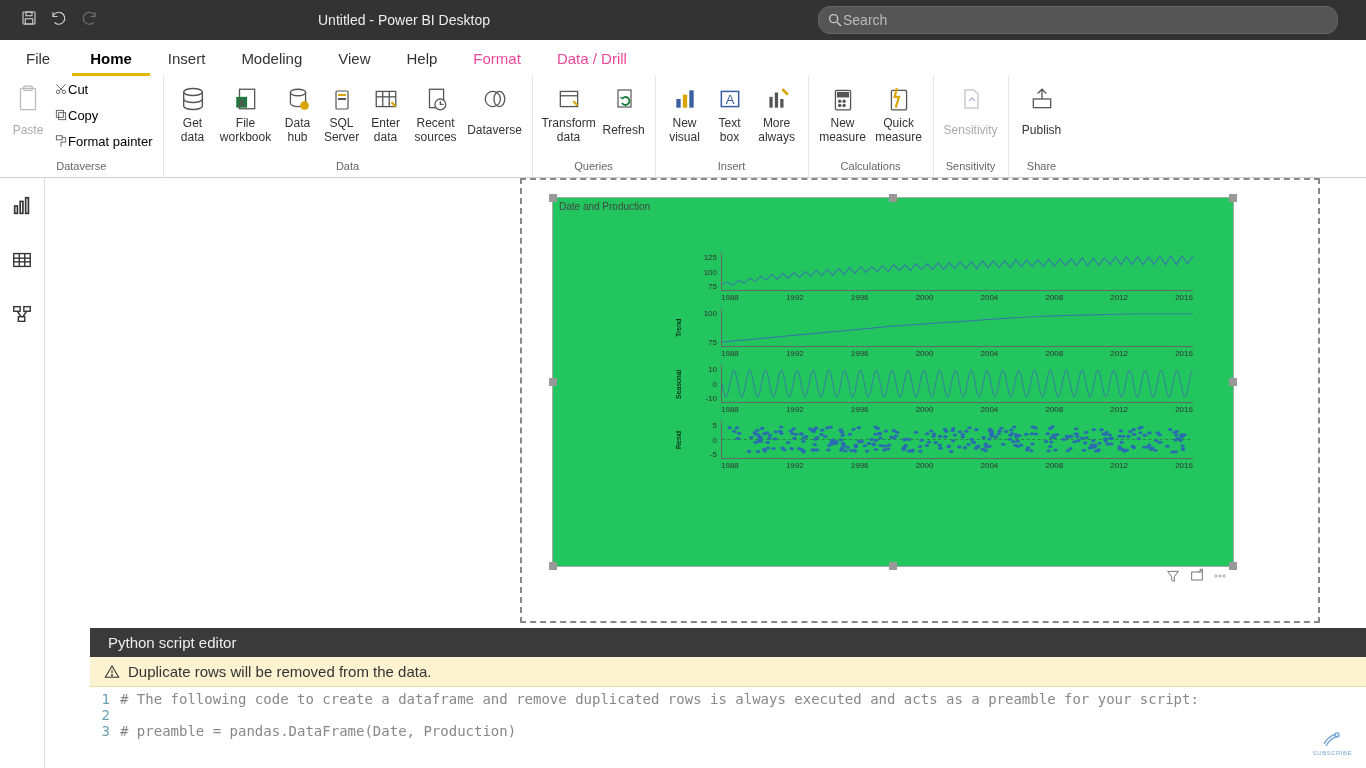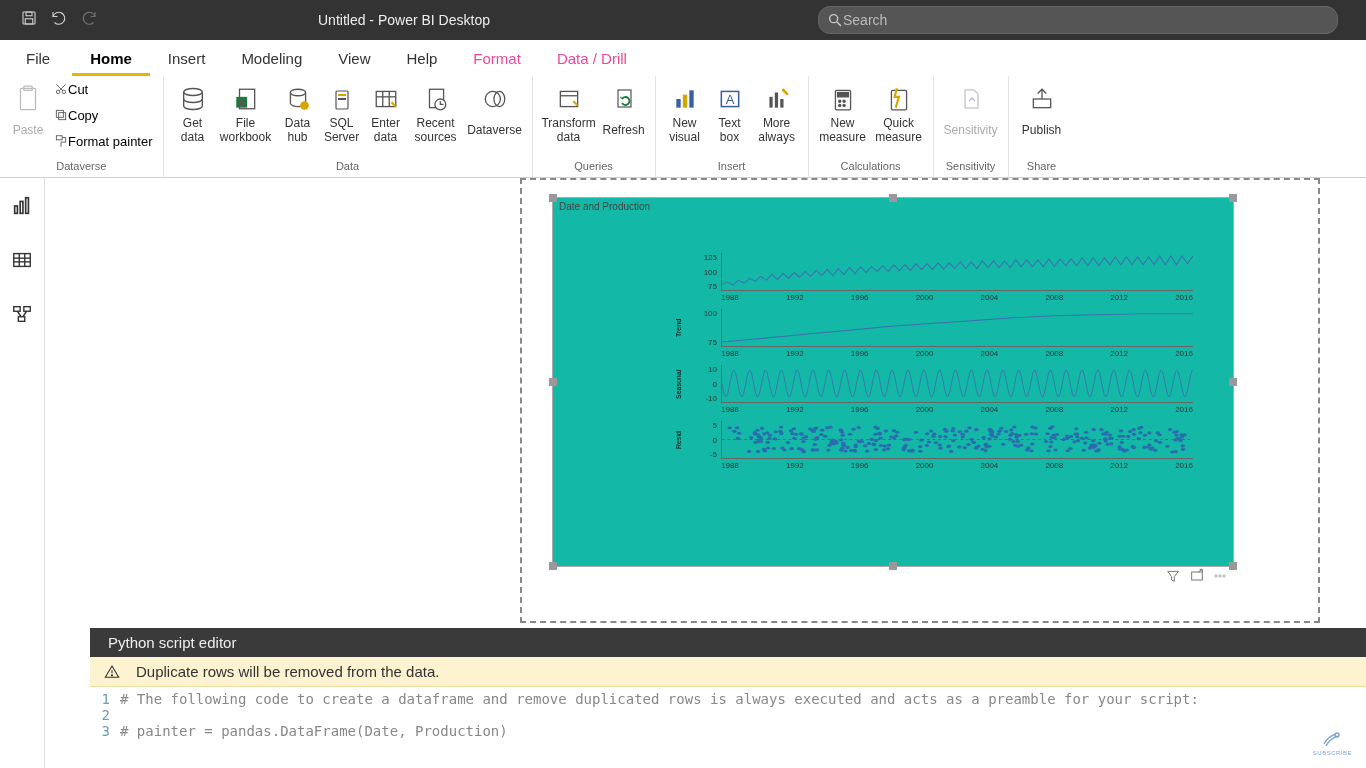--- a/index.html
+++ b/index.html
@@ -36,42 +36,42 @@
   
   
   .body-area { display: flex; height: calc(768px - 40px - 36px - 102px); }
   .left-rail { width: 45px; background: #fff; border-right: 1px solid #e0e0e0; display: flex; flex-direction: column; align-items: center; padding-top: 12px; gap: 22px; }
   .left-rail .ritem { width: 32px; height: 32px; display: flex; align-items: center; justify-content: center; cursor: pointer; }
   .left-rail svg { stroke: #333; fill: none; }
   
   
   .canvas-wrap { flex: 1; background: #fff; position: relative; overflow: hidden; }
   .canvas-page { position: absolute; left: 475px; top: 0px; width: 800px; height: 445px; border: 2px dashed #888; }
-  .visual { position: absolute; left: 30px; top: 17px; width: 682px; height: 370px; border: 1px solid #aaa; background: #14b8a6; }
+  .visual { position: absolute; left: 30px; top: 17px; width: 682px; height: 370px; border: 1px solid #aaa; background: #22c55e; }
   .visual .handle { position: absolute; width: 8px; height: 8px; background: #999; }
   .visual .vh-tl { left: -4px; top: -4px; } .visual .vh-tr { right: -4px; top: -4px; }
   .visual .vh-bl { left: -4px; bottom: -4px; } .visual .vh-br { right: -4px; bottom: -4px; }
   .visual .vh-tm { left: 50%; top: -4px; margin-left: -4px; } .visual .vh-bm { left: 50%; bottom: -4px; margin-left: -4px; }
   .visual .vh-ml { left: -4px; top: 50%; margin-top: -4px; } .visual .vh-mr { right: -4px; top: 50%; margin-top: -4px; }
   .visual-title { font-size: 10px; color: #444; padding: 3px 6px; }
   .plots { display: flex; flex-direction: column; gap: 6px; padding: 38px 40px 4px 140px; }
   .plot { height: 50px; position: relative; }
   .plot svg { position: absolute; left: 28px; top: 0; right: 0; width: calc(100% - 28px); height: 38px; border: 1px solid #666; border-top: none; border-right: none; }
   .plot .yticks { position: absolute; left: 0; top: 0; width: 24px; height: 38px; display: flex; flex-direction: column; justify-content: space-between; align-items: flex-end; font-size: 8px; color: #333; }
   .plot .xticks { position: absolute; left: 28px; bottom: 0; right: 0; height: 10px; display: flex; justify-content: space-between; font-size: 8px; color: #333; }
   .plot .ylab { position: absolute; left: -18px; top: 0; height: 38px; width: 14px; writing-mode: vertical-rl; transform: rotate(180deg); font-size: 7px; text-align: center; }
   .plot.scatter svg circle { fill: #2b6cb0; }
   
   .visual-actions { position: absolute; right: 6px; bottom: -22px; display: flex; gap: 8px; }
   .visual-actions svg { stroke: #777; fill: none; }
   
   
   .bottom-panel { position: absolute; left: 45px; right: 0; bottom: 0; height: 140px; display: flex; flex-direction: column; }
   .panel-header { background: #3a3a3a; color: #eee; font-size: 15px; padding: 6px 18px; }
-  .warning-bar { background: #fdf3d1; color: #333; font-size: 15px; padding: 6px 14px; display: flex; align-items: center; gap: 16px; border-bottom: 1px solid #e8dca0; }
+  .warning-bar { background: #fdf3d1; color: #333; font-size: 15px; padding: 6px 14px; display: flex; align-items: center; gap: 8px; border-bottom: 1px solid #e8dca0; }
   .code-area { font-family: Consolas, monospace; font-size: 14px; padding: 4px 0; background: #fff; flex: 1; overflow: hidden; }
   .code-line { display: flex; }
   .code-line .lineno { color: #6a9fb5; width: 30px; text-align: right; padding-right: 10px; }
   .code-line .code { color: #888; white-space: pre; }
   
   .subscribe-badge { position: absolute; right: 14px; bottom: 12px; display: flex; flex-direction: column; align-items: center; color: #7aa8d4; font-size: 6px; letter-spacing: 0.5px; }
   .subscribe-badge svg { stroke: #7aa8d4; fill: none; }
 </style>
 </head>
 <body>
@@ -845,21 +845,21 @@
         <div class="code-line">
             <span class="lineno">1</span>
             <span class="code"># The following code to create a dataframe and remove duplicated rows is always executed and acts as a preamble for your script:</span>
           </div>
         <div class="code-line">
             <span class="lineno">2</span>
             <span class="code"></span>
           </div>
         <div class="code-line">
             <span class="lineno">3</span>
-            <span class="code"># painter = pandas.DataFrame(Date, Production)</span>
+            <span class="code"># preamble = pandas.DataFrame(Date, Production)</span>
           </div>
       </div>
     </div>
 
     <div class="subscribe-badge">
       <svg width="24" height="20" viewBox="0 0 24 20" stroke-width="1.4">
           <path d="M4 14 C6 10 10 6 16 4 M6 16 C8 12 12 8 18 6"></path>
           <circle cx="17" cy="5" r="2"></circle>
         </svg>
       <span>SUBSCRIBE</span>

